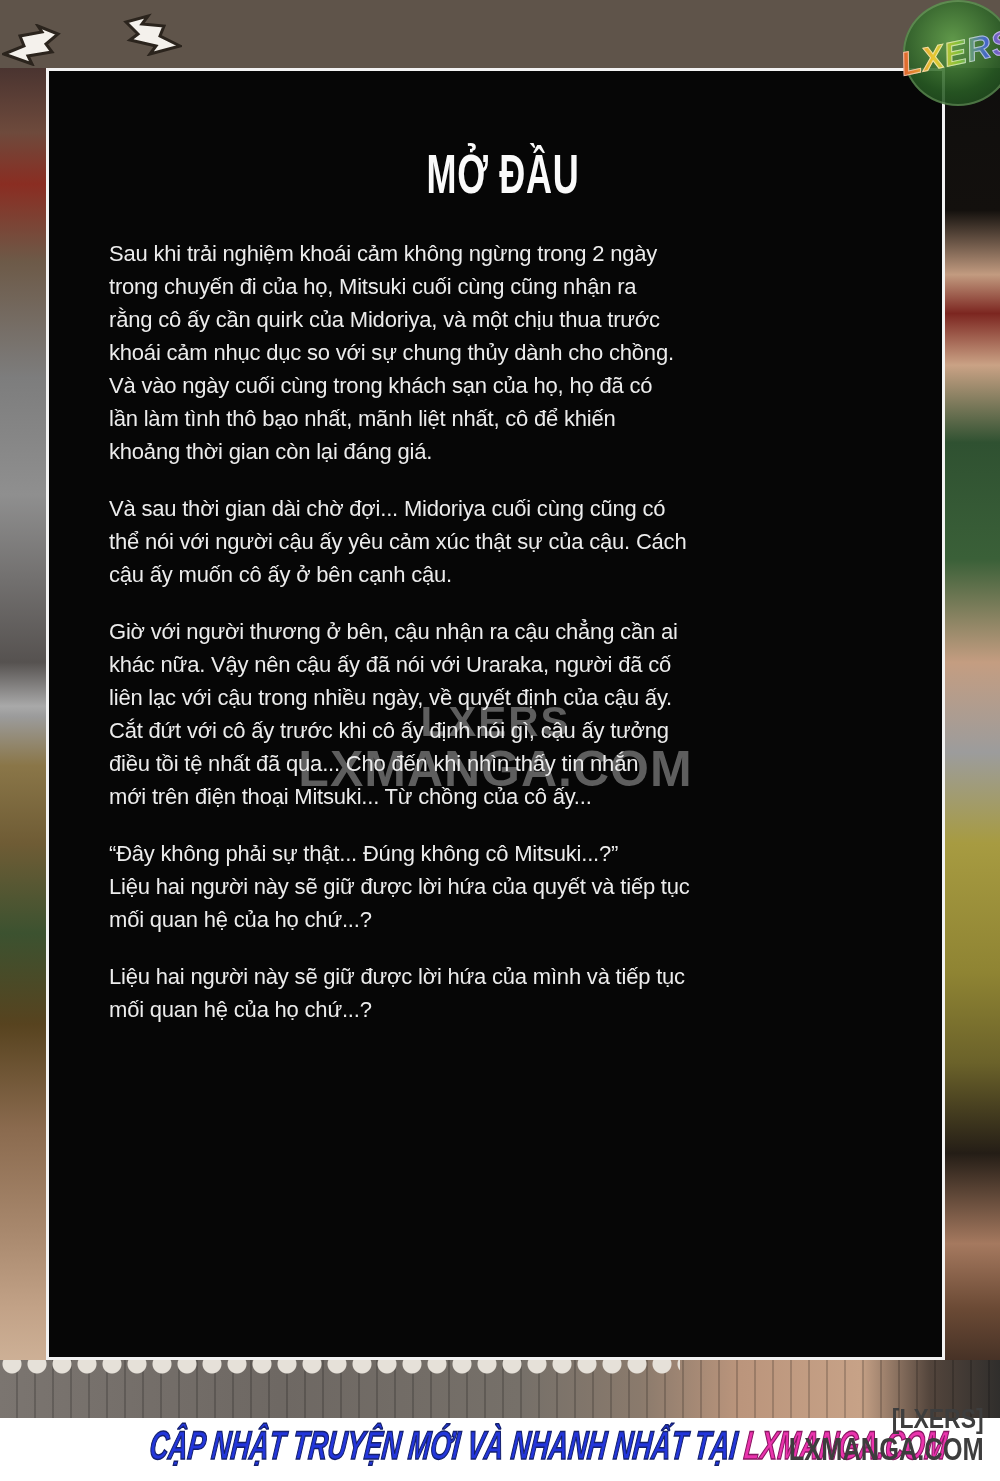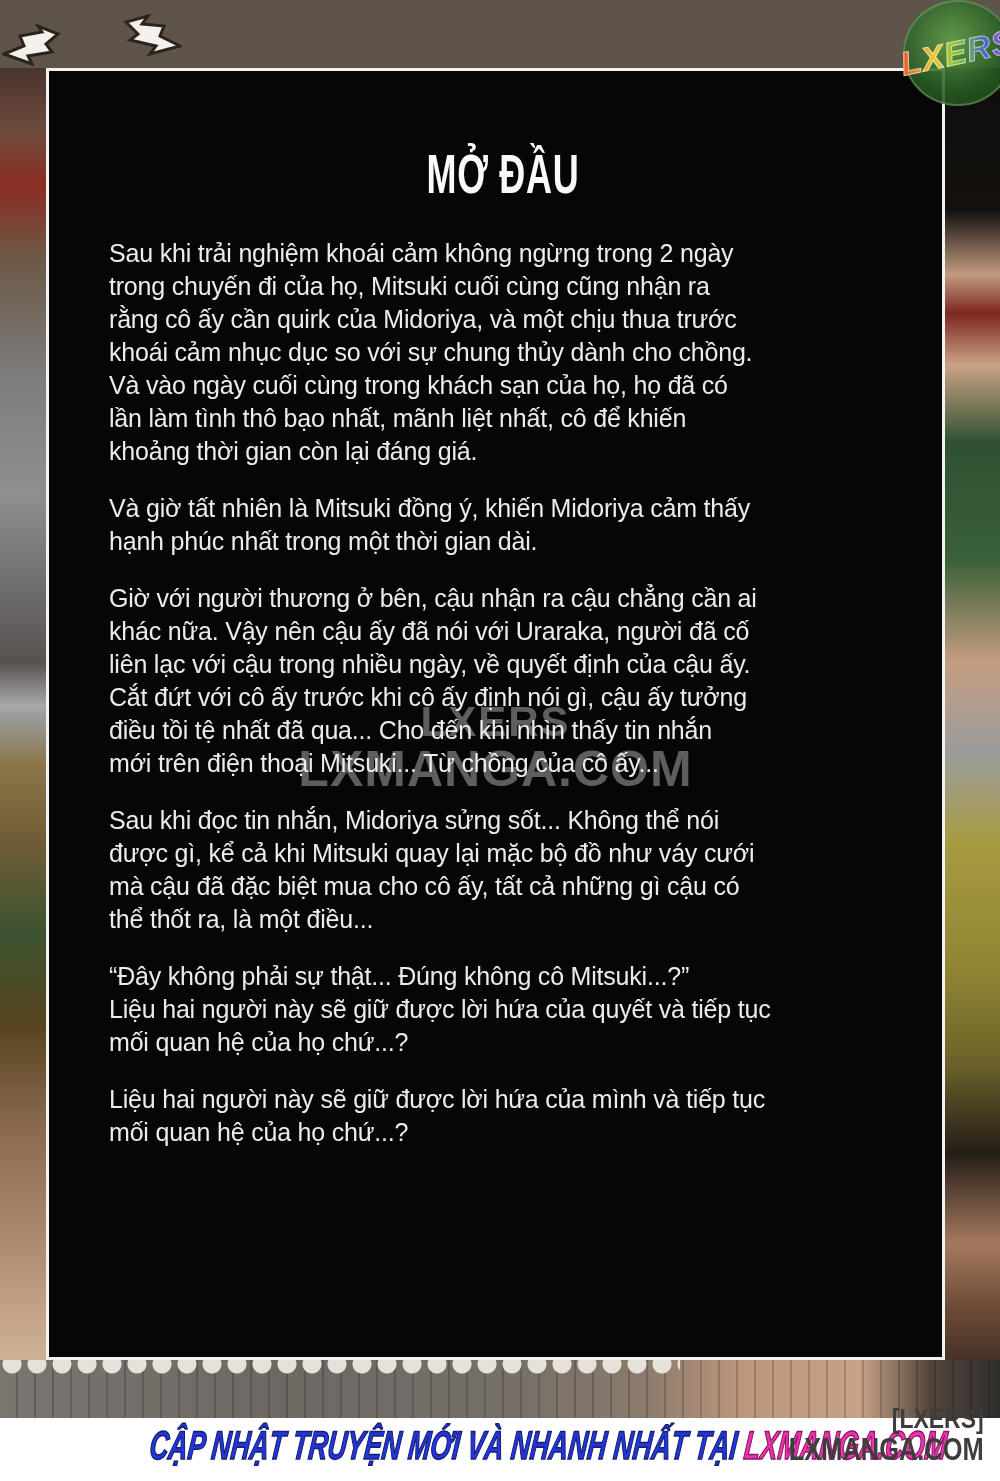--- a/index.html
+++ b/index.html
@@ -59,21 +59,21 @@
     box-sizing:border-box;border:3px solid #f2f2f2;background:#060606;
     padding:76px 0 0 60px;overflow:hidden;z-index:5;
   }
   #panel h1{
     margin:0 0 35px -24px;width:836px;text-align:center;
     color:#fafafa;font-size:48px;font-weight:900;letter-spacing:1px;
     transform:scale(.75,1.15);line-height:55px;
   }
   #panel p{
     margin:0 24px 24px 0;
-    color:#ececec;font-size:25px;line-height:33px;letter-spacing:-.2px;
+    color:#ececec;font-size:22px;line-height:33px;letter-spacing:-.2px;
     white-space:pre-line;
   }
   #watermark{
     position:absolute;left:0;right:0;top:630px;z-index:-1;
     text-align:center;color:#5e5e5e;font-weight:700;line-height:1.02;
   }
   #watermark .wm1{font-size:42px;letter-spacing:2px;}
   #watermark .wm2{font-size:50px;letter-spacing:1px;}
   
   #logo{
@@ -136,32 +136,29 @@
     <div class="wm2">LXMANGA.COM</div>
   </div>
   <h1>MỞ ĐẦU</h1>
   <p>Sau khi trải nghiệm khoái cảm không ngừng trong 2 ngày
 trong chuyến đi của họ, Mitsuki cuối cùng cũng nhận ra
 rằng cô ấy cần quirk của Midoriya, và một chịu thua trước
 khoái cảm nhục dục so với sự chung thủy dành cho chồng.
 Và vào ngày cuối cùng trong khách sạn của họ, họ đã có
 lần làm tình thô bạo nhất, mãnh liệt nhất, cô để khiến
 khoảng thời gian còn lại đáng giá.</p>
-  <p>Và giờ tất nhiên là Mitsuki đồng ý, khiến Midoriya cảm thấy
-hạnh phúc nhất trong một thời gian dài.</p>
+  <p>Và sau thời gian dài chờ đợi... Midoriya cuối cùng cũng có
+thể nói với người cậu ấy yêu cảm xúc thật sự của cậu. Cách
+cậu ấy muốn cô ấy ở bên cạnh cậu.</p>
   <p>Giờ với người thương ở bên, cậu nhận ra cậu chẳng cần ai
 khác nữa. Vậy nên cậu ấy đã nói với Uraraka, người đã cố
 liên lạc với cậu trong nhiều ngày, về quyết định của cậu ấy.
 Cắt đứt với cô ấy trước khi cô ấy định nói gì, cậu ấy tưởng
 điều tồi tệ nhất đã qua... Cho đến khi nhìn thấy tin nhắn
 mới trên điện thoại Mitsuki... Từ chồng của cô ấy...</p>
-  <p>Sau khi đọc tin nhắn, Midoriya sửng sốt... Không thể nói
-được gì, kể cả khi Mitsuki quay lại mặc bộ đồ như váy cưới
-mà cậu đã đặc biệt mua cho cô ấy, tất cả những gì cậu có
-thể thốt ra, là một điều...</p>
   <p>“Đây không phải sự thật... Đúng không cô Mitsuki...?”
 Liệu hai người này sẽ giữ được lời hứa của quyết và tiếp tục
 mối quan hệ của họ chứ...?</p>
   <p>Liệu hai người này sẽ giữ được lời hứa của mình và tiếp tục
 mối quan hệ của họ chứ...?</p>
 </div>
 
 <div id="credits">
   <div class="tag">[LXERS]</div>
   <div class="site">LXMANGA.COM</div>

